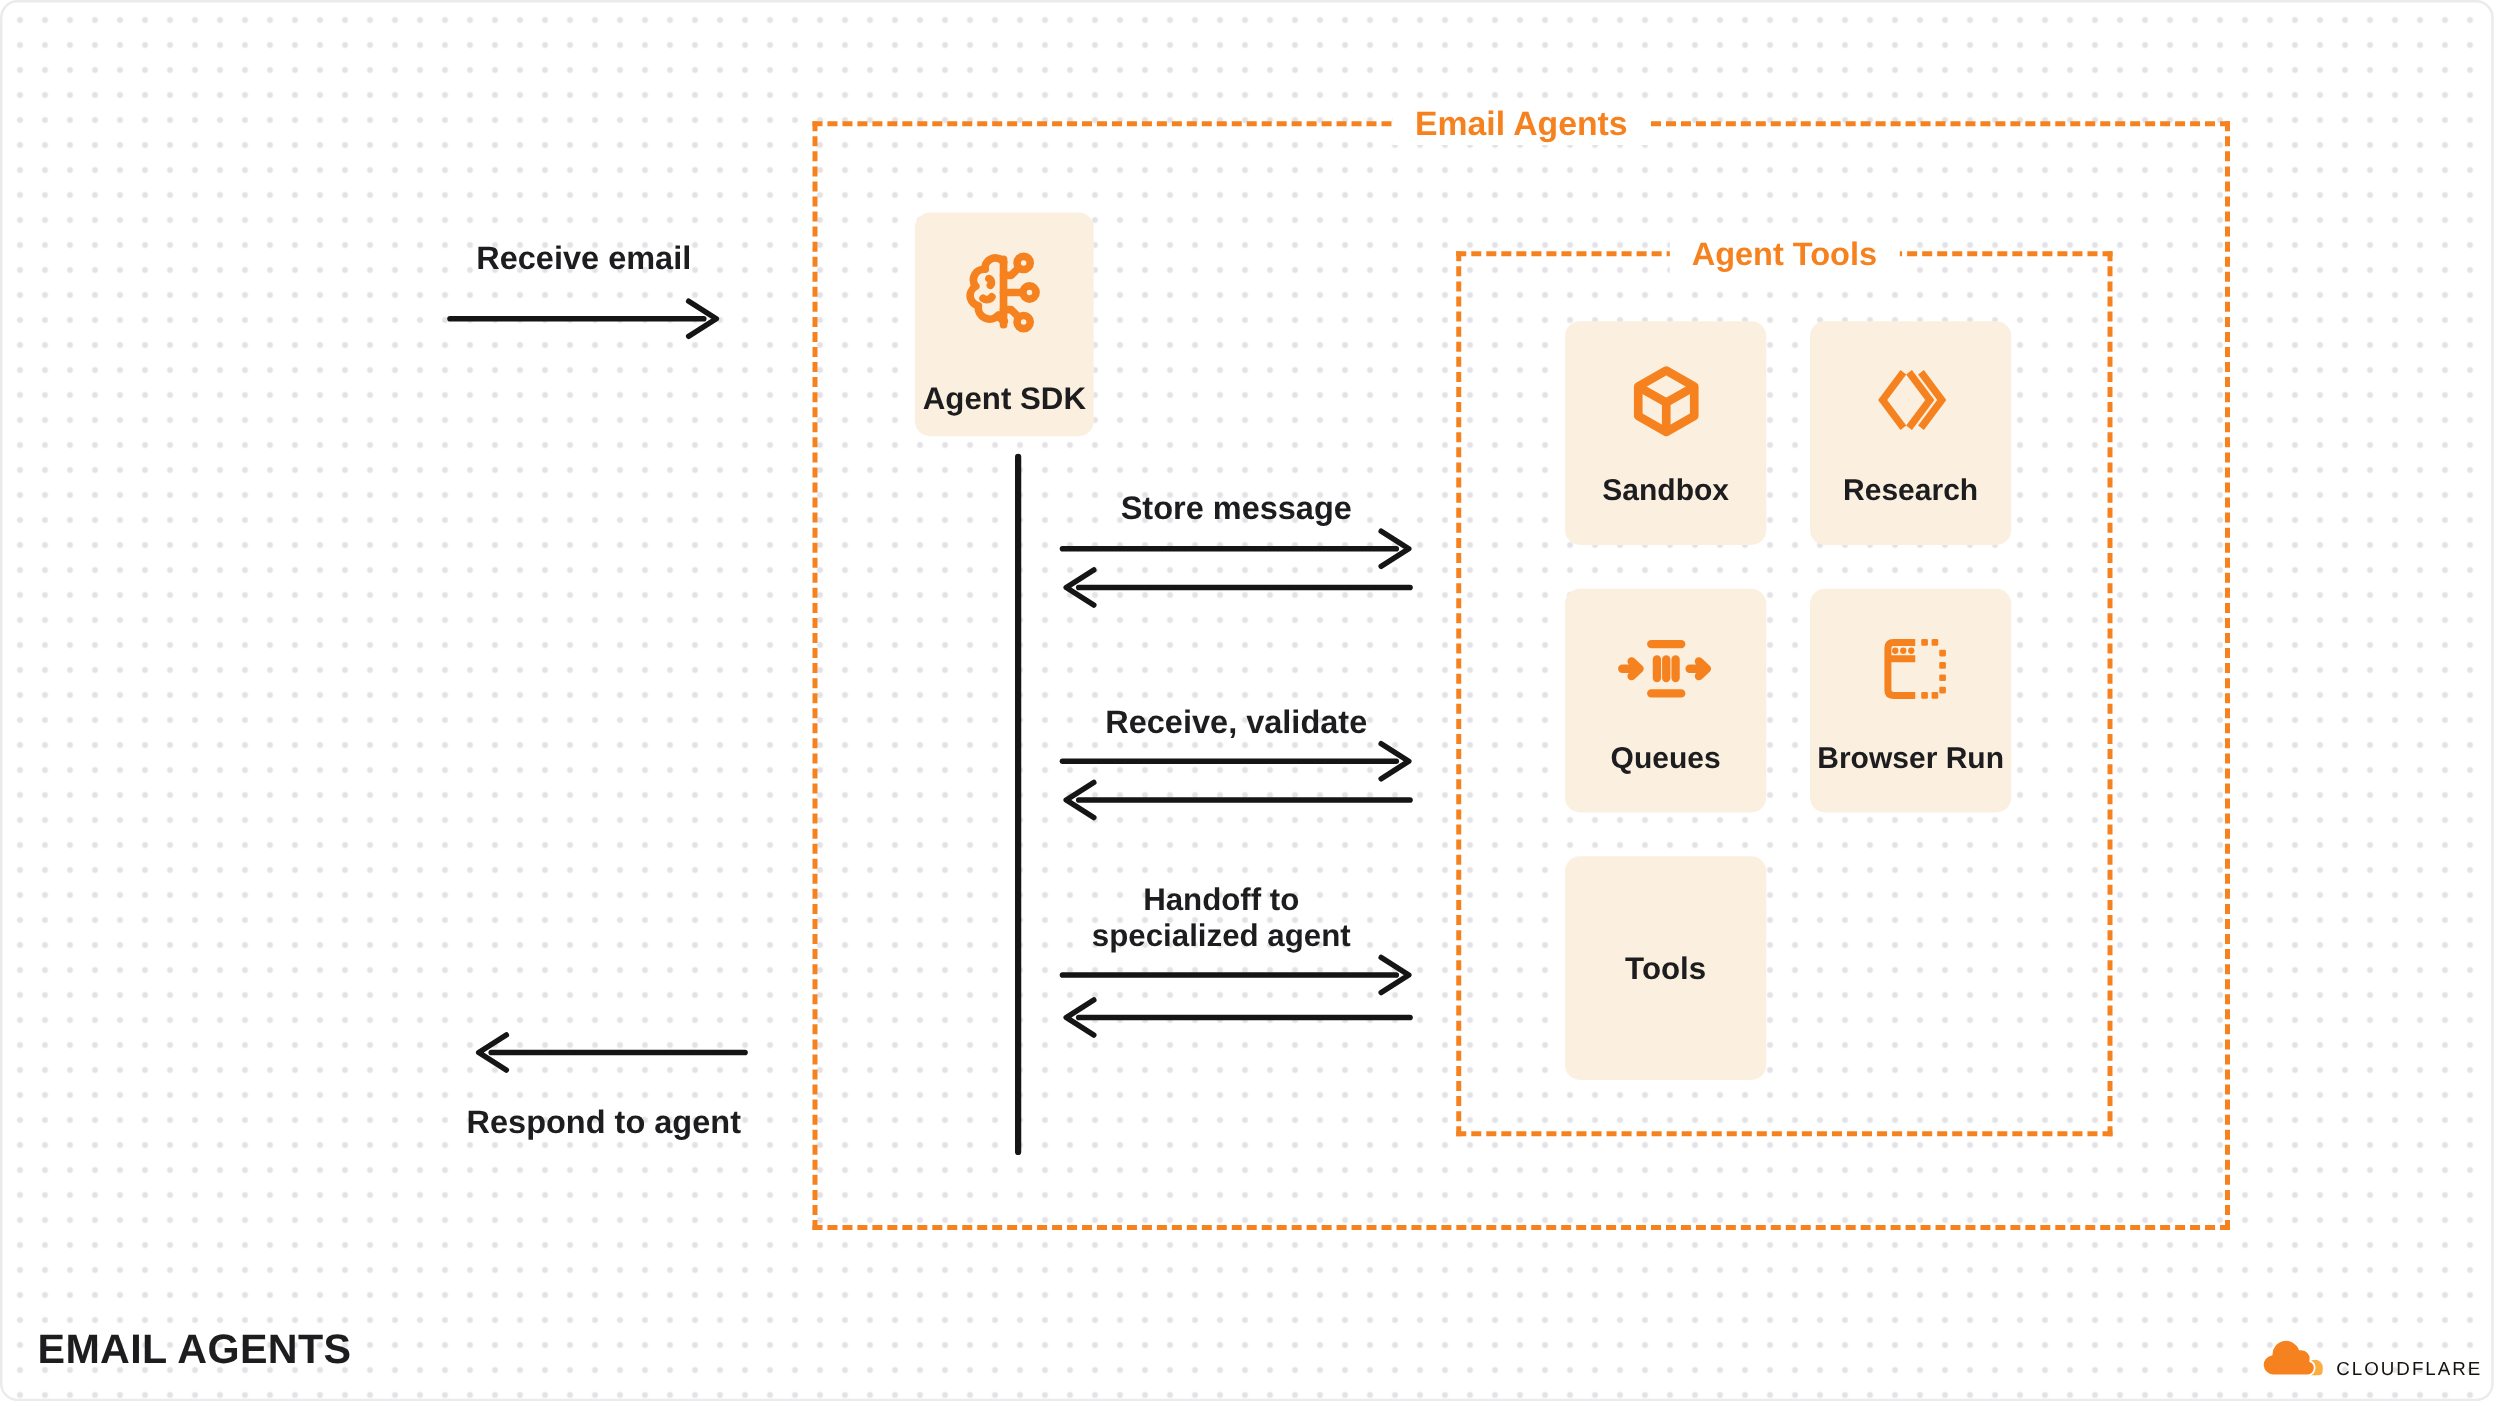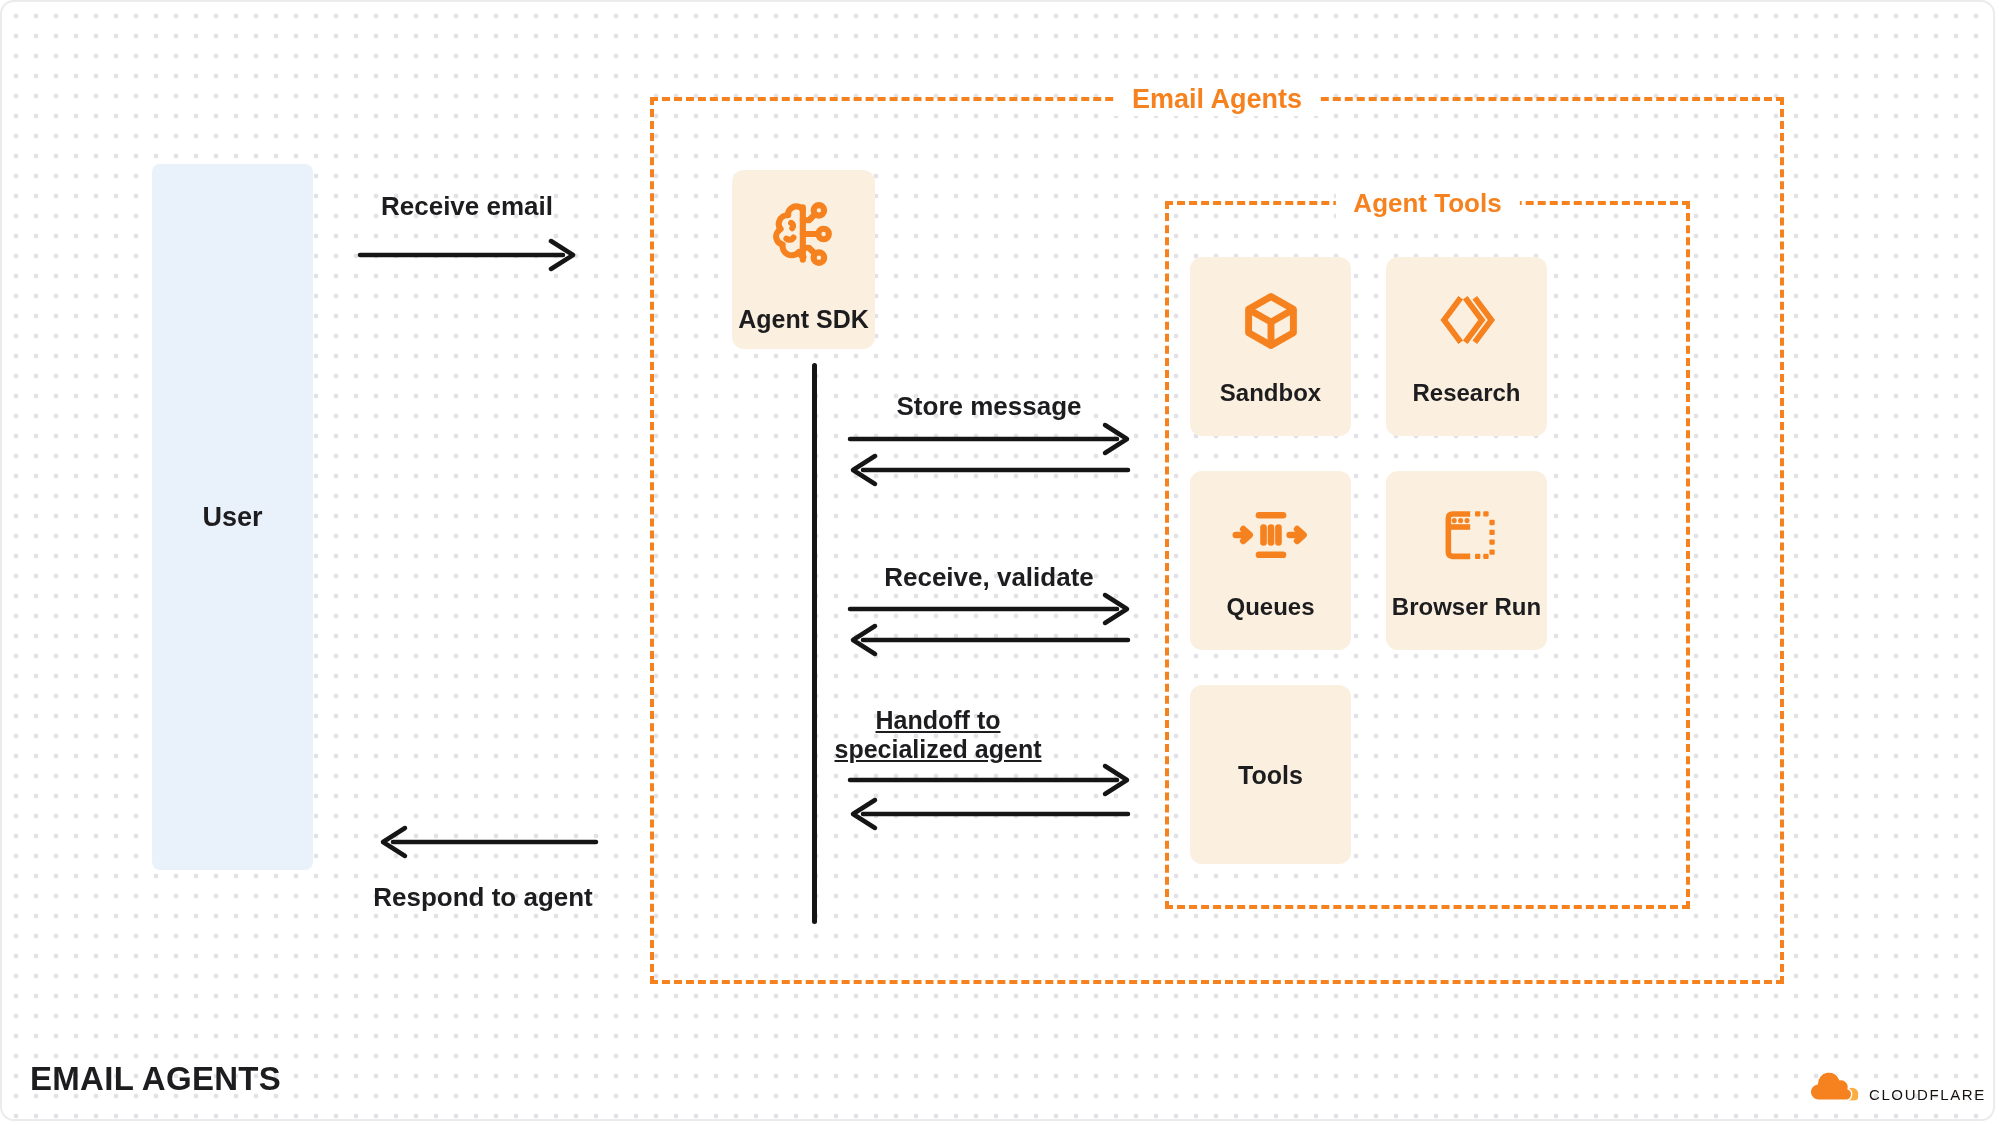--- a/index.html
+++ b/index.html
@@ -18,50 +18,47 @@
   .group{box-sizing:border-box;border:4px dashed #F6821F;}
   .group-email{left:648px;top:95px;width:1134px;height:887px;}
   .group-tools{left:1163px;top:199px;width:525px;height:708px;}
   .legend{position:absolute;top:-19px;left:50%;transform:translateX(-50%);
     background:#ffffff;padding:0 18px;color:#F6821F;font-weight:700;font-size:27px;white-space:nowrap;line-height:34px;}
   
   .card{background:#fbf0df;border-radius:12px;box-sizing:border-box;}
   .sdk-card{left:730px;top:168px;width:143px;height:179px;padding-left:28px;}
   .sdk-card .icon-wrap{position:absolute;top:26px;left:0;width:100%;display:flex;justify-content:center;}
   .sdk-card .card-label{position:absolute;top:135px;left:0;width:100%;font-size:25px;}
-  .tools-grid{left:1188px;top:255px;width:371px;display:grid;
+  .tools-grid{left:1250px;top:255px;width:371px;display:grid;
     grid-template-columns:161px 161px;grid-template-rows:179px 179px 179px;column-gap:49px;row-gap:35px;gap:35px;}
   .tool-card{position:relative;background:#fbf0df;border-radius:12px;}
   .tool-card .icon-wrap{position:absolute;top:32px;left:0;width:100%;display:flex;justify-content:center;}
   .tool-card .card-label{position:absolute;top:122px;left:0;width:100%;font-size:24px;white-space:nowrap;}
   .tool-card.no-icon{display:flex;align-items:center;justify-content:center;}
   .tool-card.no-icon .card-label{position:static;line-height:1.2;font-size:25px;}
   
   .lifeline{left:810px;top:361px;width:5px;height:561px;background:#151515;border-radius:3px;}
   
   .flow-label{font-size:26px;line-height:30px;}
   .fl-receive{left:345px;top:189px;width:240px;}
   .fl-respond{left:345px;top:880px;width:272px;}
   .fl-store{left:845px;top:389px;width:284px;}
   .fl-research{left:845px;top:560px;width:284px;}
-  .fl-handoff{left:794px;top:704px;width:284px;line-height:29px;font-size:25px;text-decoration:underline;}
+  .fl-handoff{left:833px;top:704px;width:284px;line-height:29px;font-size:25px;}
   .arrow svg{display:block;}
   
   .footer-title{left:28px;top:1058px;font-size:33px;font-weight:700;color:#1d1d1f;letter-spacing:.3px;}
   .brand{left:1806px;top:1068px;display:flex;align-items:flex-end;gap:5px;}
   .brand-name{font-size:15px;font-weight:400;color:#15120e;letter-spacing:1.6px;padding-bottom:3px;}
 </style>
 </head>
 <body>
 
 <div class="canvas">
 
-  <div class="abs user-box">
-    <span>User</span>
-  </div>
 
   <div class="abs lbl flow-label fl-receive">Receive email</div>
   <div class="abs arrow" style="left:355px;top:233px;">
     <svg width="220" height="40">
       <path d="M3 20 H206" stroke="#151515" stroke-width="4.5" stroke-linecap="round" fill="none"></path>
       <path d="M194 6 L216 20 L194 34" stroke="#151515" stroke-width="4.5" stroke-linecap="round" stroke-linejoin="round" fill="none"></path>
     </svg>
   </div>
 
   <div class="abs arrow" style="left:365px;top:820px;">

